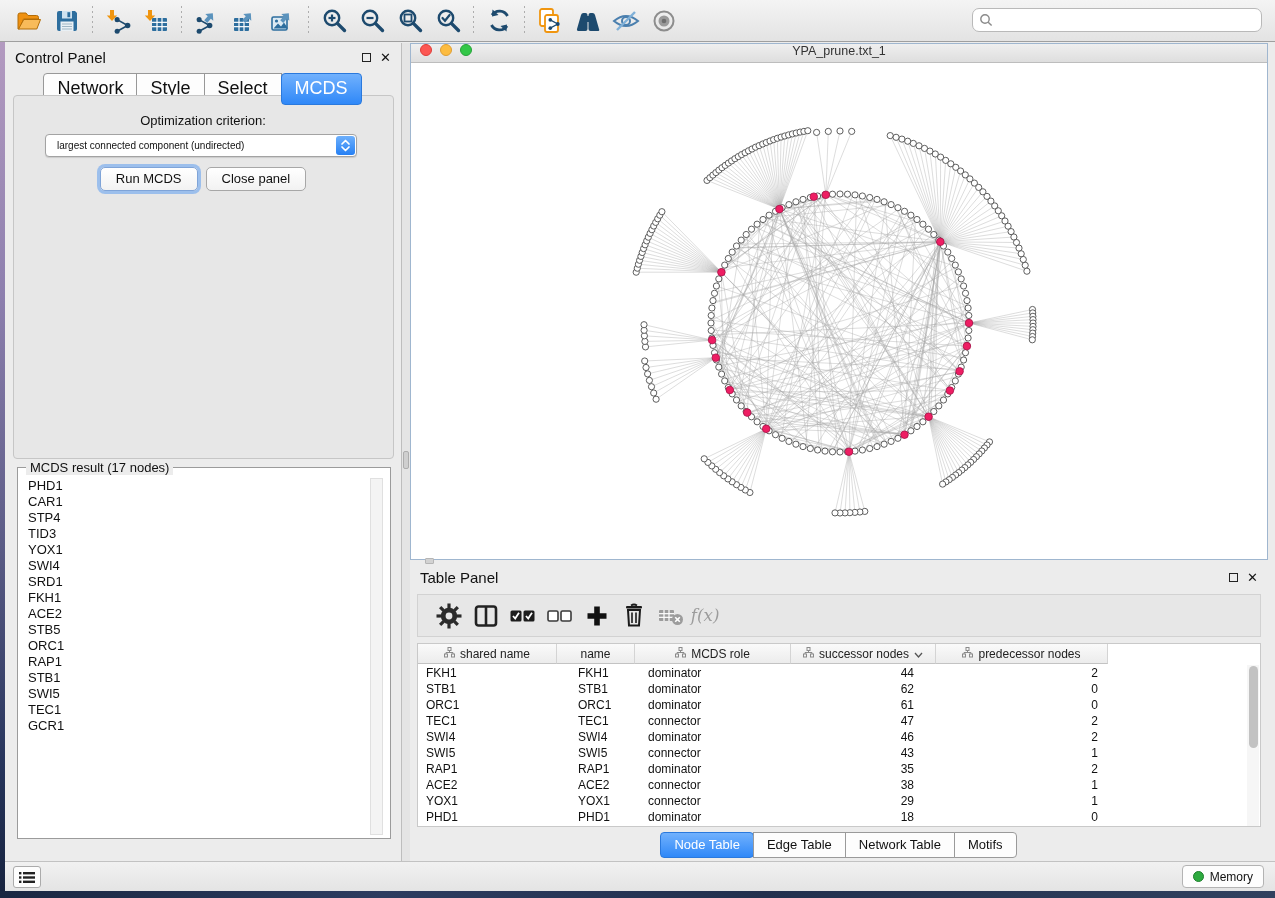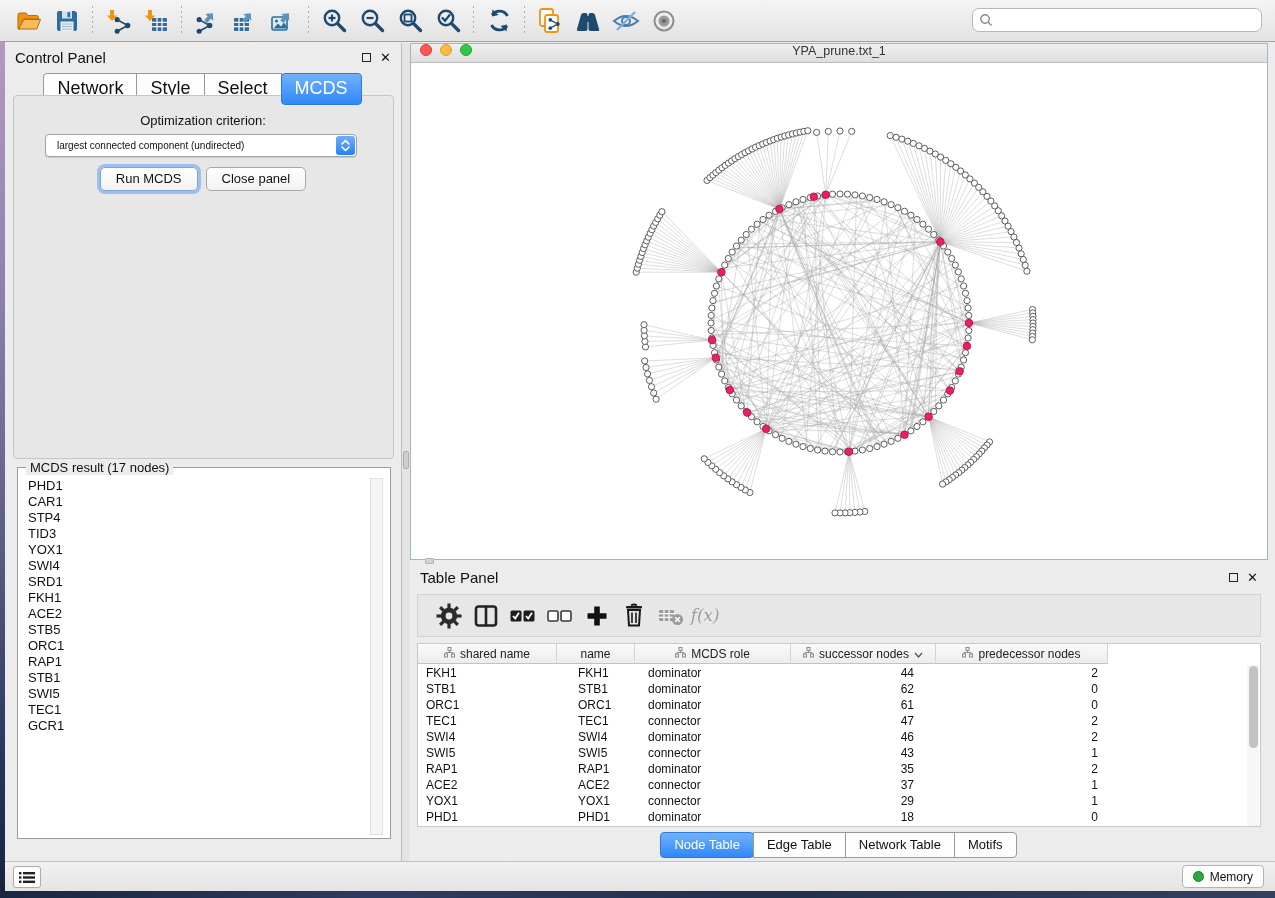--- a/index.html
+++ b/index.html
@@ -1210,21 +1210,21 @@
             <div class="td" style="width: 139px; text-align: left; padding: 0px 0px 0px 8px;">RAP1</div>
             <div class="td" style="width: 78px; text-align: left; padding: 0px 0px 0px 21px;">RAP1</div>
             <div class="td" style="width: 156px; text-align: left; padding: 0px 0px 0px 13px;">dominator</div>
             <div class="td" style="width: 145px; text-align: right; padding: 0px 22px 0px 0px;">35</div>
             <div class="td" style="width: 172px; text-align: right; padding: 0px 10px 0px 0px;">2</div>
           </div>
           <div class="tbl-row">
             <div class="td" style="width: 139px; text-align: left; padding: 0px 0px 0px 8px;">ACE2</div>
             <div class="td" style="width: 78px; text-align: left; padding: 0px 0px 0px 21px;">ACE2</div>
             <div class="td" style="width: 156px; text-align: left; padding: 0px 0px 0px 13px;">connector</div>
-            <div class="td" style="width: 145px; text-align: right; padding: 0px 22px 0px 0px;">37</div>
+            <div class="td" style="width: 145px; text-align: right; padding: 0px 22px 0px 0px;">38</div>
             <div class="td" style="width: 172px; text-align: right; padding: 0px 10px 0px 0px;">1</div>
           </div>
           <div class="tbl-row">
             <div class="td" style="width: 139px; text-align: left; padding: 0px 0px 0px 8px;">YOX1</div>
             <div class="td" style="width: 78px; text-align: left; padding: 0px 0px 0px 21px;">YOX1</div>
             <div class="td" style="width: 156px; text-align: left; padding: 0px 0px 0px 13px;">connector</div>
             <div class="td" style="width: 145px; text-align: right; padding: 0px 22px 0px 0px;">29</div>
             <div class="td" style="width: 172px; text-align: right; padding: 0px 10px 0px 0px;">1</div>
           </div>
           <div class="tbl-row">

